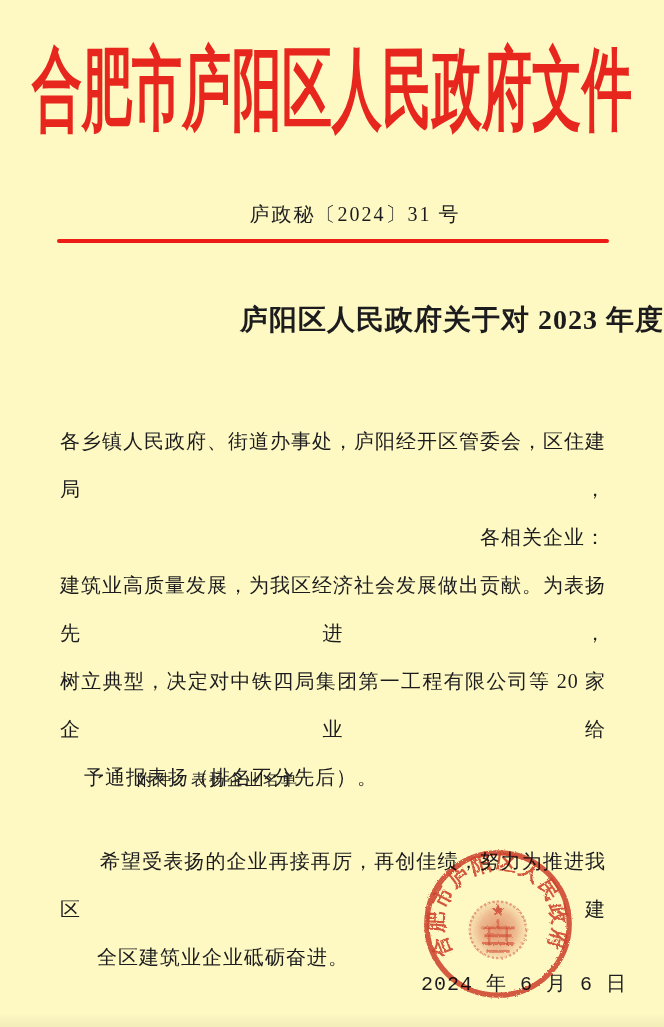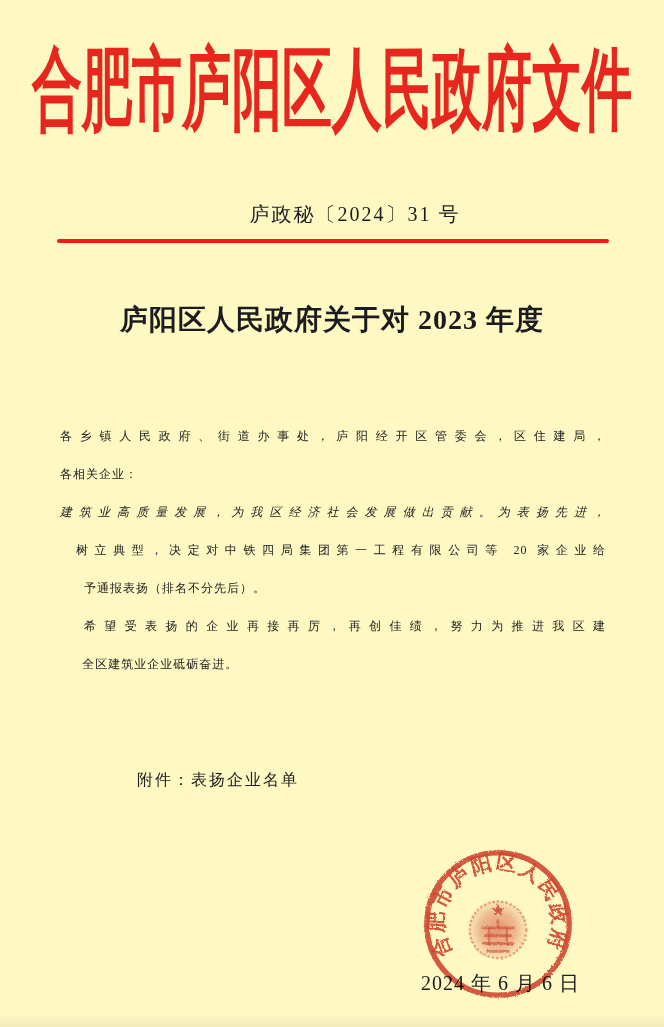--- a/index.html
+++ b/index.html
@@ -20,36 +20,36 @@
   .doc-number{
     position:absolute;top:201px;left:0;width:100%;
     text-align:center;font-size:20px;letter-spacing:2px;margin-left:23px;
   }
   .red-rule{
     position:absolute;top:239px;left:57px;width:552px;height:4px;
     background:var(--rule-red,#ed1c16);border-radius:2px;
   }
   .doc-title{
     position:absolute;top:298px;left:0;width:100%;
-    text-align:center;font-size:28px;font-weight:700;
+    text-align:right;font-size:28px;font-weight:700;
     line-height:43px;letter-spacing:1px;
   }
   .body{
     position:absolute;top:417px;left:60px;width:546px;
-    font-size:12px;line-height:38px;
+    font-size:20px;line-height:48px;
   }
   .body-line{letter-spacing:1px;}
   .body-line.j{text-align:justify;text-align-last:justify;}
   .attachment{
     position:absolute;top:770px;left:137px;
     font-size:16px;letter-spacing:2px;
   }
   .date{
     position:absolute;top:970px;left:421px;
-    font-size:20px;letter-spacing:1px;z-index:2;
+    font-size:20px;letter-spacing:1px;z-index:2;font-family:Liberation Mono, monospace;
   }
   .seal{
     position:absolute;left:420px;top:846px;width:156px;height:156px;
     z-index:3;mix-blend-mode:multiply;opacity:.93;
   }
   .scan-shadow{
     position:absolute;left:0;bottom:0;width:100%;height:14px;
     background:linear-gradient(to bottom,rgba(0,0,0,0),rgba(0,0,0,0.05));
   }
 </style>
@@ -63,25 +63,25 @@
   <div class="doc-number">庐政秘〔2024〕31 号</div>
 
   <div class="red-rule"></div>
 
   <div class="doc-title">
     <div>庐阳区人民政府关于对 2023 年度</div>
   </div>
 
   <div class="body">
       <div class="body-line j" style="text-indent: 0em;">各乡镇人民政府、街道办事处，庐阳经开区管委会，区住建局，</div>
-      <div class="body-line" style="text-indent: 0em;">各相关企业：</div>
-      <div class="body-line j" style="text-indent: 0em; font-style: italic;">建筑业高质量发展，为我区经济社会发展做出贡献。为表扬先进，</div>
-      <div class="body-line j" style="text-indent: 0em; margin-left: 16px;">树立典型，决定对中铁四局集团第一工程有限公司等 20 家企业给</div>
+      <div class="body-line" style="text-indent: 0em; text-align: right;">各相关企业：</div>
+      <div class="body-line j" style="text-indent: 0em;">建筑业高质量发展，为我区经济社会发展做出贡献。为表扬先进，</div>
+      <div class="body-line j" style="text-indent: 0em;">树立典型，决定对中铁四局集团第一工程有限公司等 20 家企业给</div>
       <div class="body-line" style="text-indent: 0em; margin-left: 24px;">予通报表扬（排名不分先后）。</div>
-      <div class="body-line j" style="text-indent: 2em;">希望受表扬的企业再接再厉，再创佳绩，努力为推进我区建</div>
+      <div class="body-line j" style="text-indent: 2em; margin-top: 36px;">希望受表扬的企业再接再厉，再创佳绩，努力为推进我区建</div>
       <div class="body-line" style="text-indent: 1.85em;">全区建筑业企业砥砺奋进。</div>
     </div>
 
   <div class="attachment">附件：表扬企业名单</div>
 
   <div class="date">2024 年 6 月 6 日</div>
 
   <div class="seal">
     <svg width="156" height="156" viewBox="0 0 160 160">
       <defs>

